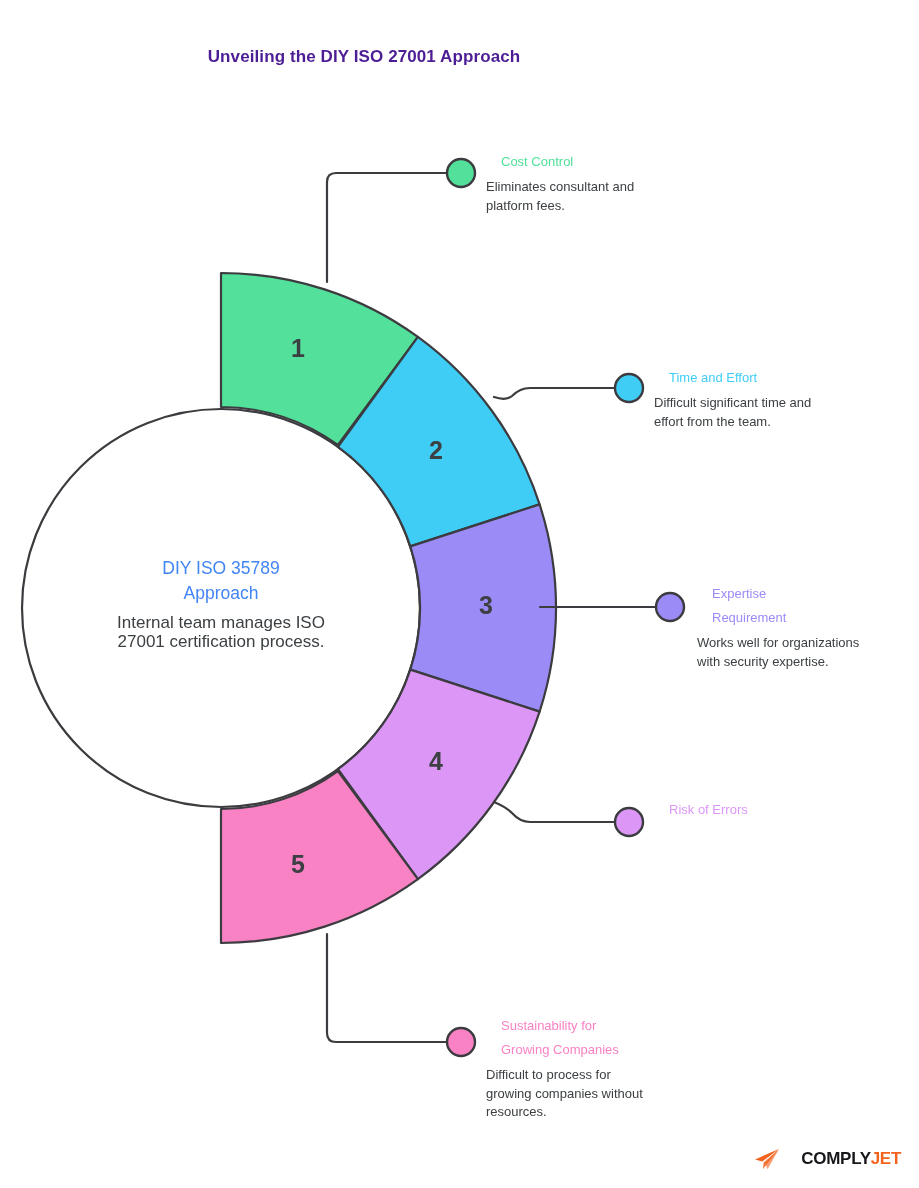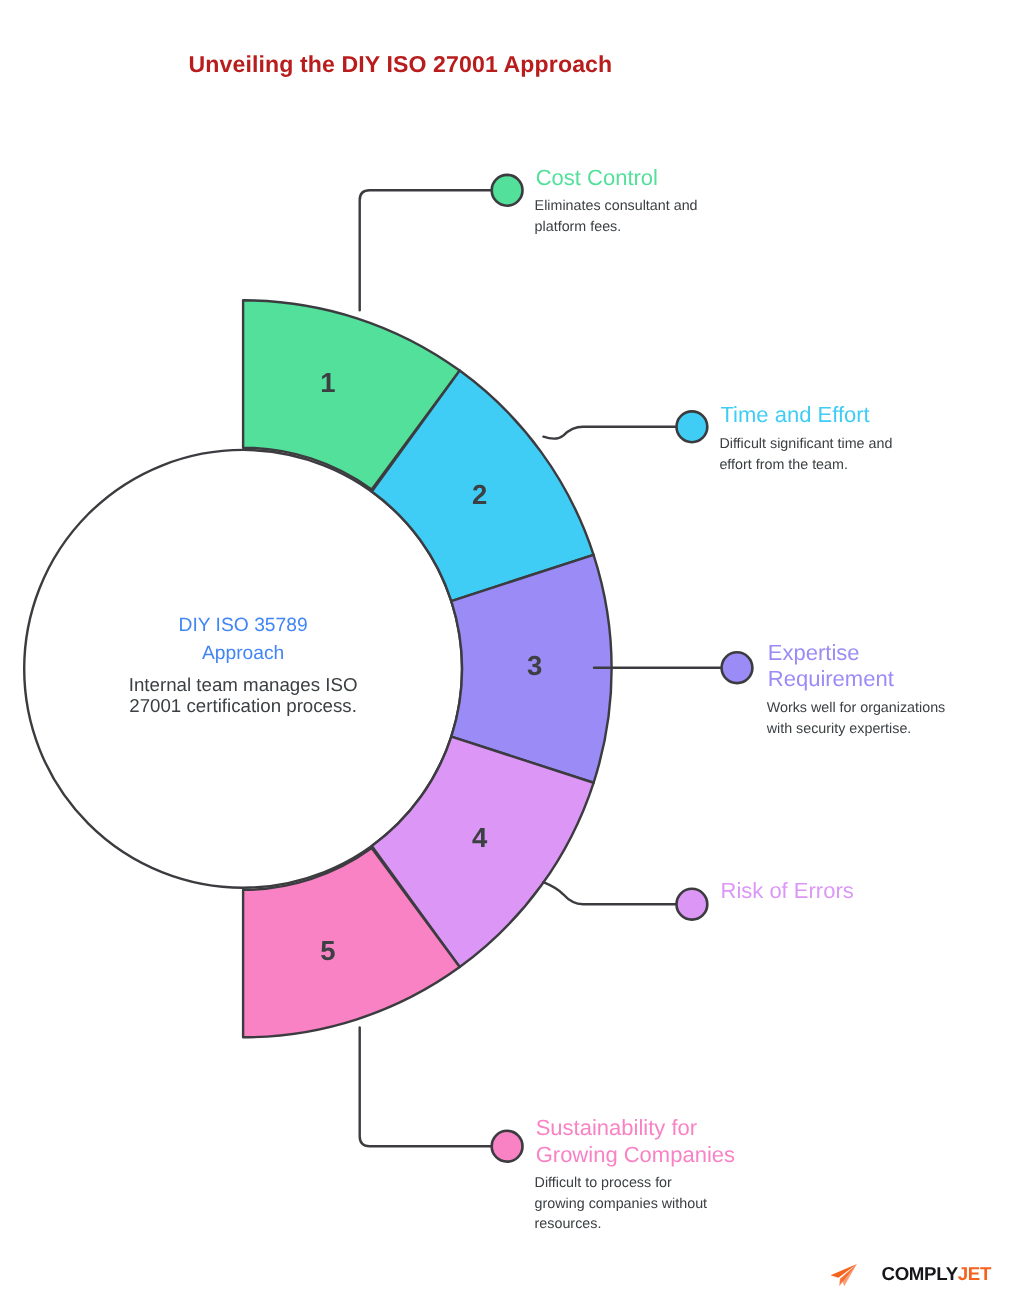--- a/index.html
+++ b/index.html
@@ -3,26 +3,26 @@
 <meta charset="utf-8">
 <style>
   html,body{margin:0;padding:0;}
   body{
     width:919px;height:1188px;background:#ffffff;
     font-family:"Liberation Sans",sans-serif;
     position:relative;overflow:hidden;
   }
   #page-title{
     position:absolute;top:47px;left:0;width:728px;text-align:center;
-    font-size:21px;font-weight:bold;color:#b91c1c;letter-spacing:.1px;
+    font-size:17px;font-weight:bold;color:#4c1d95;letter-spacing:.1px;
   }
   #diagram{position:absolute;top:0;left:0;width:919px;height:1188px;}
   .callout{position:absolute;}
   .callout .c-title{
-    font-size:20px;line-height:24px;font-weight:400;margin:0 0 4px 1px;
+    font-size:13px;line-height:24px;font-weight:400;margin:0 0 4px 15px;
     white-space:pre-line;
   }
   .callout .c-desc{
     font-size:13px;line-height:18.5px;color:#3c4043;white-space:pre-line;
   }
   #center-block{
     position:absolute;left:96px;top:556px;width:250px;text-align:center;
   }
   #center-block .ct{
     font-size:17.5px;line-height:24.5px;color:#4285f4;white-space:pre-line;

